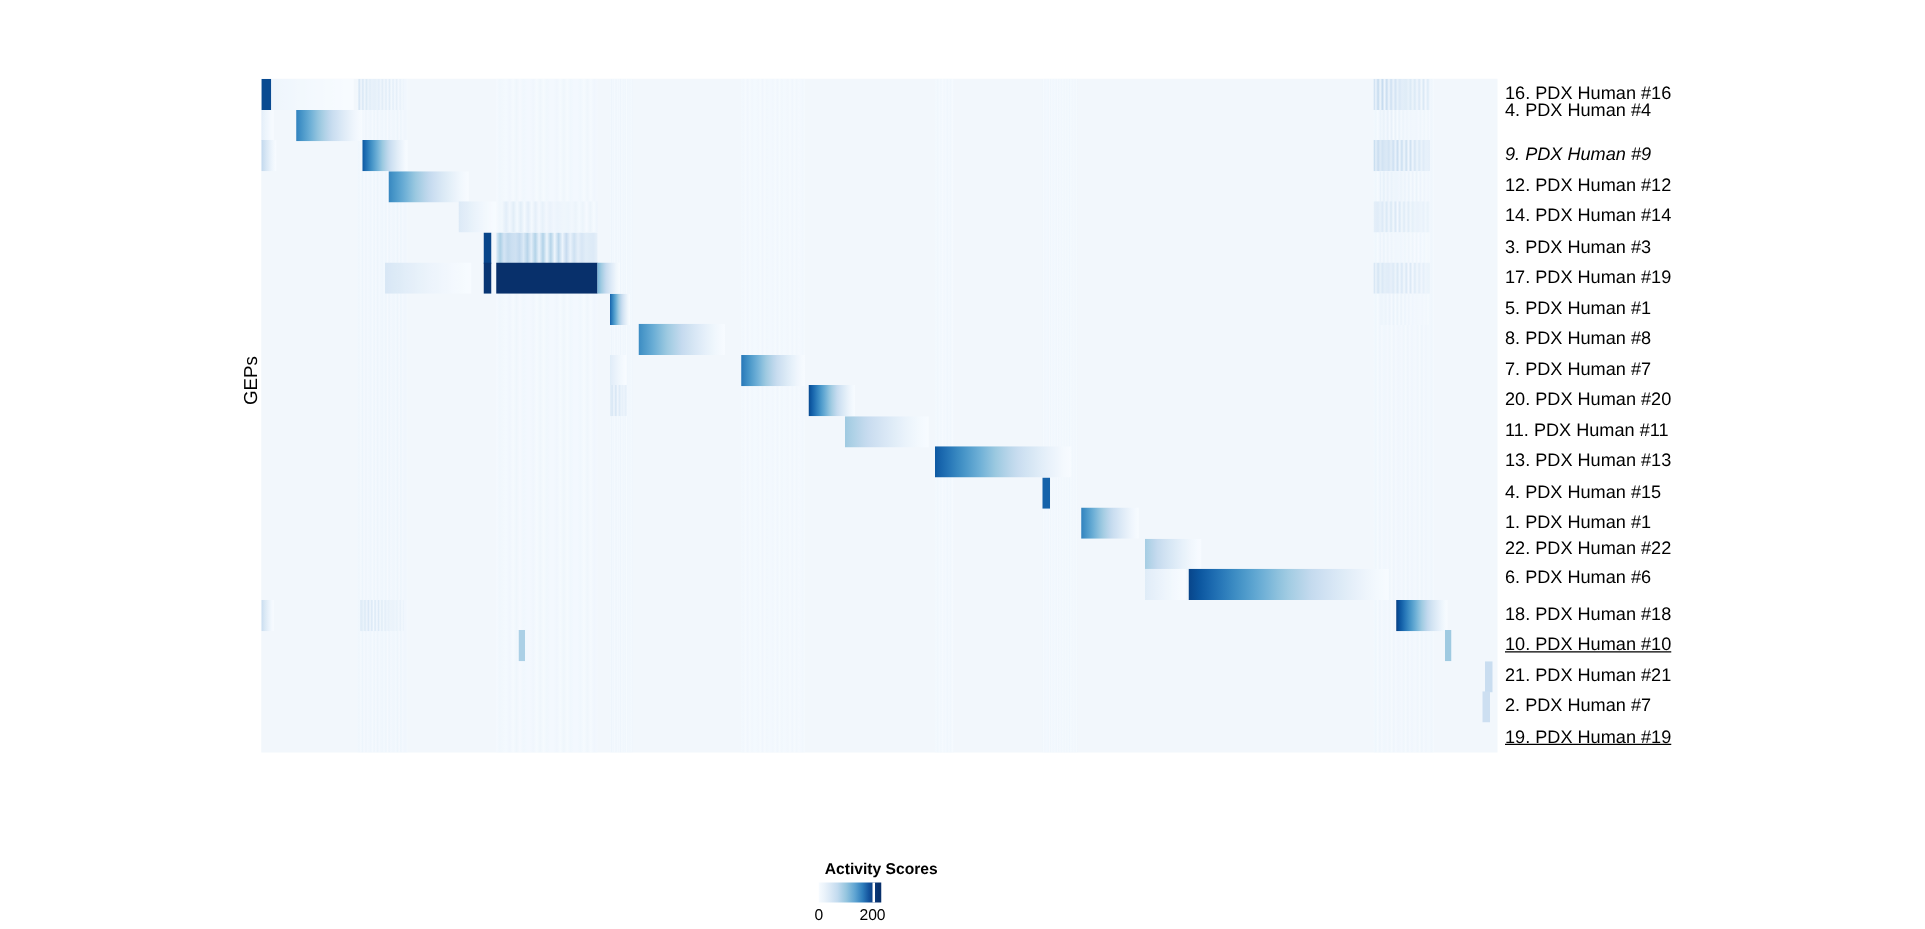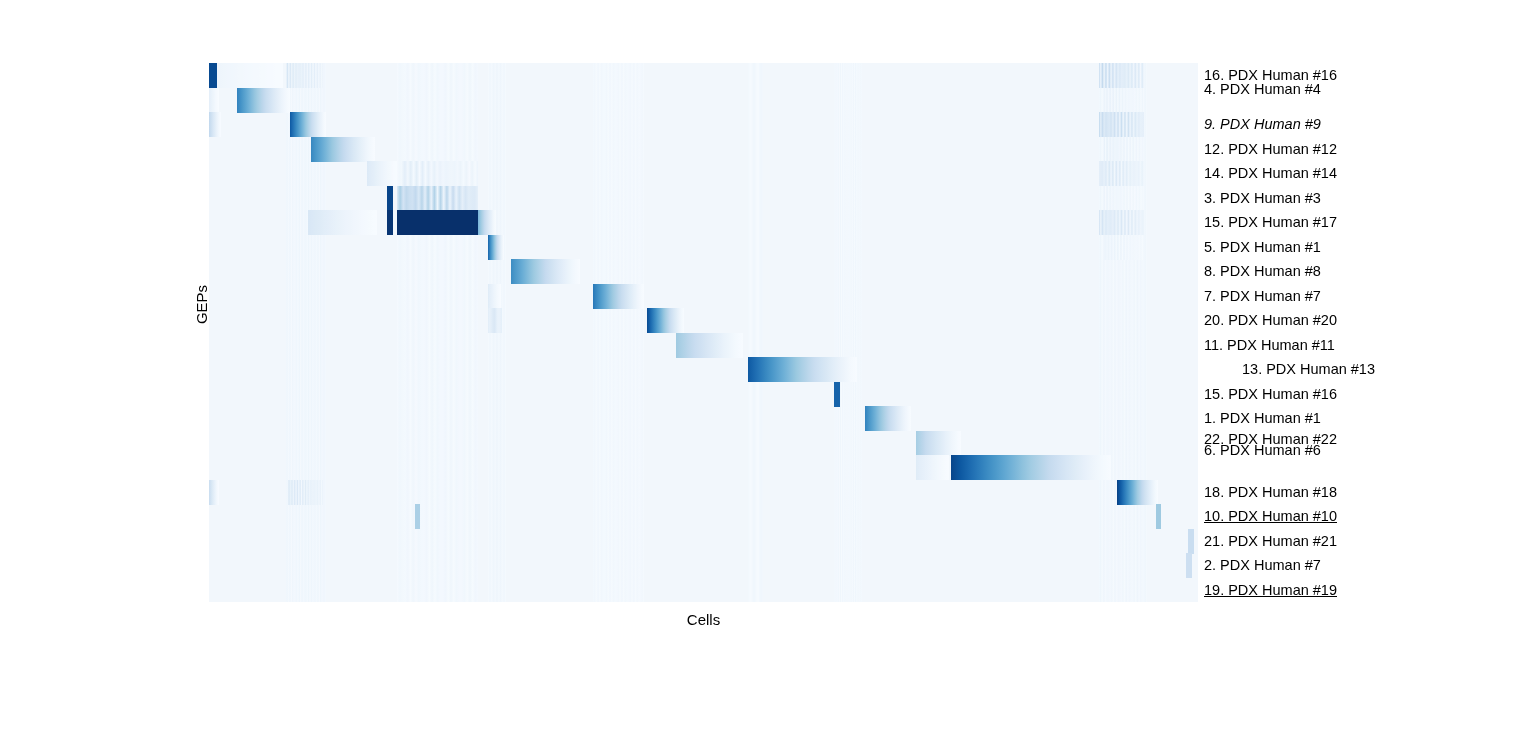--- a/index.html
+++ b/index.html
@@ -244,41 +244,49 @@
       <div class="hm-row" style="top: 465.5px; height: 25.1px;">
         <div class="hm-seg" style="left: 979.11px; width: 5.934px; background: rgb(201, 221, 240);"></div>
       </div>
       <div class="hm-row" style="top: 490px; height: 25.1px;">
         <div class="hm-seg" style="left: 977.132px; width: 5.934px; background: rgb(205, 223, 241);"></div>
       </div>
       <div class="hm-row" style="top: 514.5px; height: 25.1px;"></div>
     </div>
 
   <div id="y-axis-title">GEPs</div>
-  <div id="x-axis-title">Cells</div>
 
   <div id="row-labels">
       <div class="row-label" style="top: 4.25px;">16. PDX Human #16</div>
       <div class="row-label" style="top: 18px;">4. PDX Human #4</div>
       <div class="row-label" style="top: 53.25px; font-style: italic;">9. PDX Human #9</div>
       <div class="row-label" style="top: 77.75px;">12. PDX Human #12</div>
       <div class="row-label" style="top: 102.25px; text-align: right;">14. PDX Human #14</div>
       <div class="row-label" style="top: 126.75px;">3. PDX Human #3</div>
-      <div class="row-label" style="top: 151.25px;">15. PDX Human #17</div>
+      <div class="row-label" style="top: 151.25px;">17. PDX Human #19</div>
       <div class="row-label" style="top: 175.75px;">5. PDX Human #1</div>
       <div class="row-label" style="top: 200.25px;">8. PDX Human #8</div>
       <div class="row-label" style="top: 224.75px;">7. PDX Human #7</div>
       <div class="row-label" style="top: 249.25px;">20. PDX Human #20</div>
       <div class="row-label" style="top: 273.75px;">11. PDX Human #11</div>
-      <div class="row-label" style="top: 298.25px; margin-left: 38px;">13. PDX Human #13</div>
-      <div class="row-label" style="top: 322.75px;">15. PDX Human #16</div>
+      <div class="row-label" style="top: 298.25px;">13. PDX Human #13</div>
+      <div class="row-label" style="top: 322.75px;">4. PDX Human #15</div>
       <div class="row-label" style="top: 347.25px;">1. PDX Human #1</div>
       <div class="row-label" style="top: 368px;">22. PDX Human #22</div>
-      <div class="row-label" style="top: 379px; text-align: right;">6. PDX Human #6</div>
+      <div class="row-label" style="top: 391px; text-align: right;">6. PDX Human #6</div>
       <div class="row-label" style="top: 420.75px;">18. PDX Human #18</div>
       <div class="row-label" style="top: 445.25px; text-decoration: underline;">10. PDX Human #10</div>
       <div class="row-label" style="top: 469.75px;">21. PDX Human #21</div>
       <div class="row-label" style="top: 494.25px;">2. PDX Human #7</div>
       <div class="row-label" style="top: 518.75px; text-decoration: underline;">19. PDX Human #19</div>
     </div>
 
+  <div id="legend">
+    <div id="legend-title">Activity Scores</div>
+    <div id="colorbar-wrap">
+      <div id="colorbar"></div>
+    <div class="cb-ticklabel" style="left: 0px;">0</div>
+        <div class="cb-tick" style="left: 43px;"></div>
+        <div class="cb-ticklabel" style="left: 43px;">200</div>
+      </div>
+  </div>
 
 </div>
 
 </body></html>

